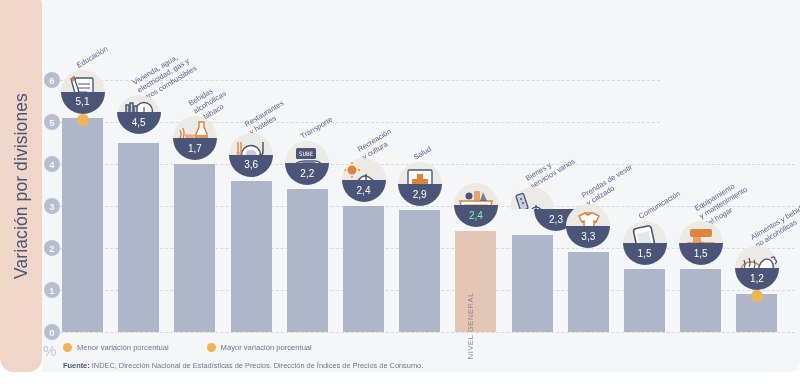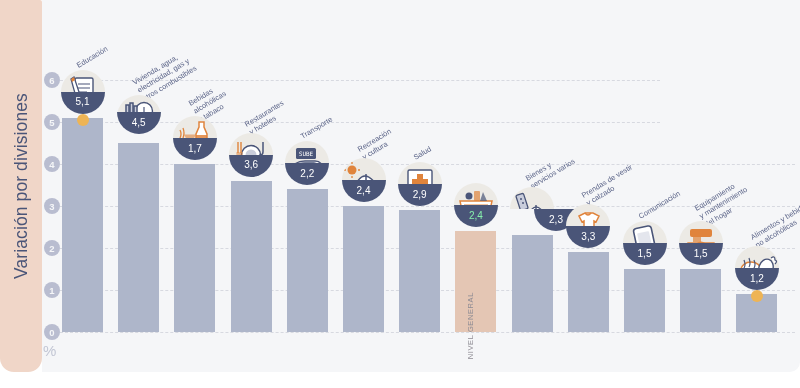--- a/index.html
+++ b/index.html
@@ -429,15 +429,28 @@
         <rect x="12" y="27" width="7" height="5" fill="#e0843c" opacity=".8"></rect>
             </svg>
           </div>
         </div>
         <div class="badge" style="left: 692.9px; top: 268.2px;">
           <span>1,2</span>
         </div>
       </div>
   </div>
 
-
+  <div id="legend">
+      <div class="legend-item">
+        <div class="legend-dot" style="background: rgb(238, 180, 85);"></div>
+        <div class="legend-text">Menor variación porcentual</div>
+      </div>
+      <div class="legend-item">
+        <div class="legend-dot" style="background: rgb(238, 180, 85);"></div>
+        <div class="legend-text">Mayor variación porcentual</div>
+      </div>
+    </div>
+
+  <div id="source">
+    <b>Fuente:</b><span> INDEC, Dirección Nacional de Estadísticas de Precios. Dirección de Índices de Precios de Consumo.</span>
+  </div>
 
 </div>
 
 </body></html>

